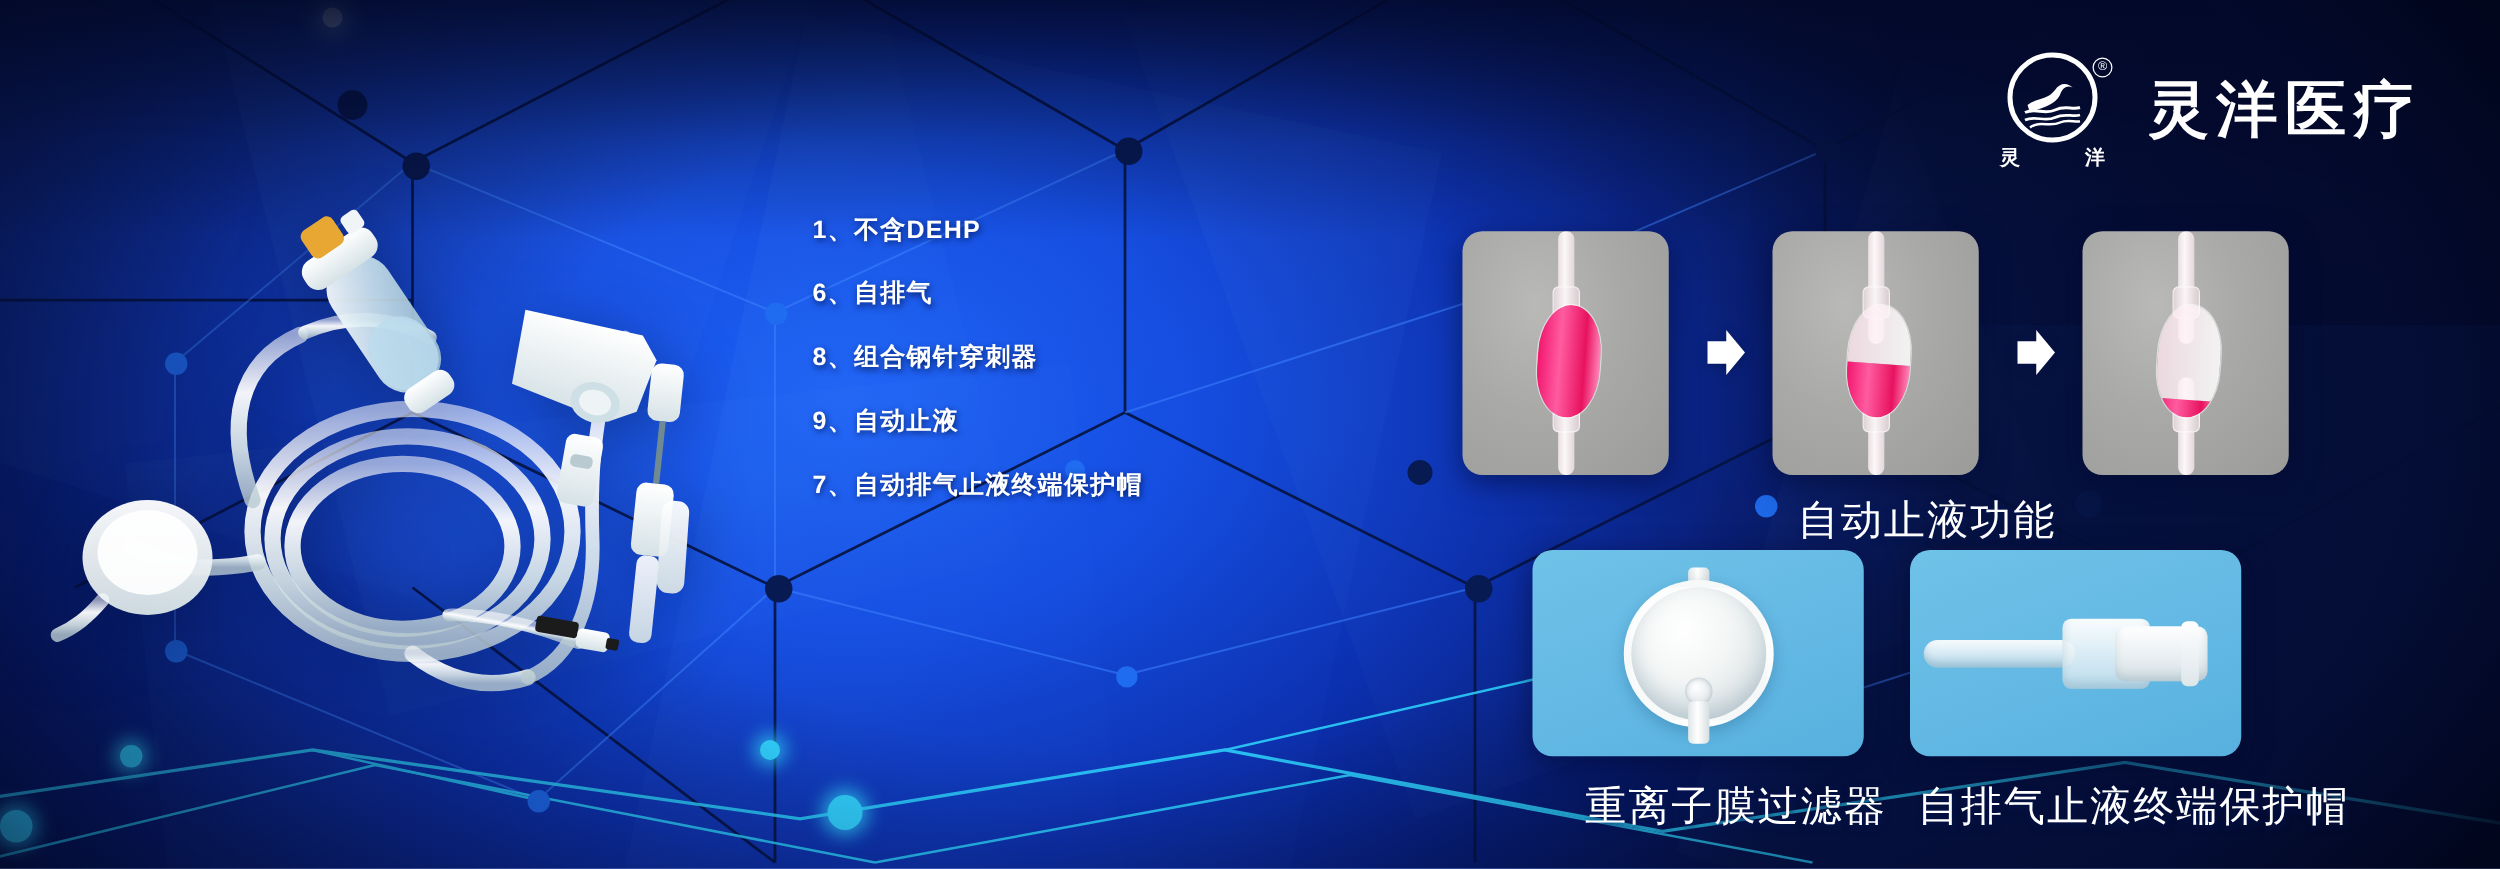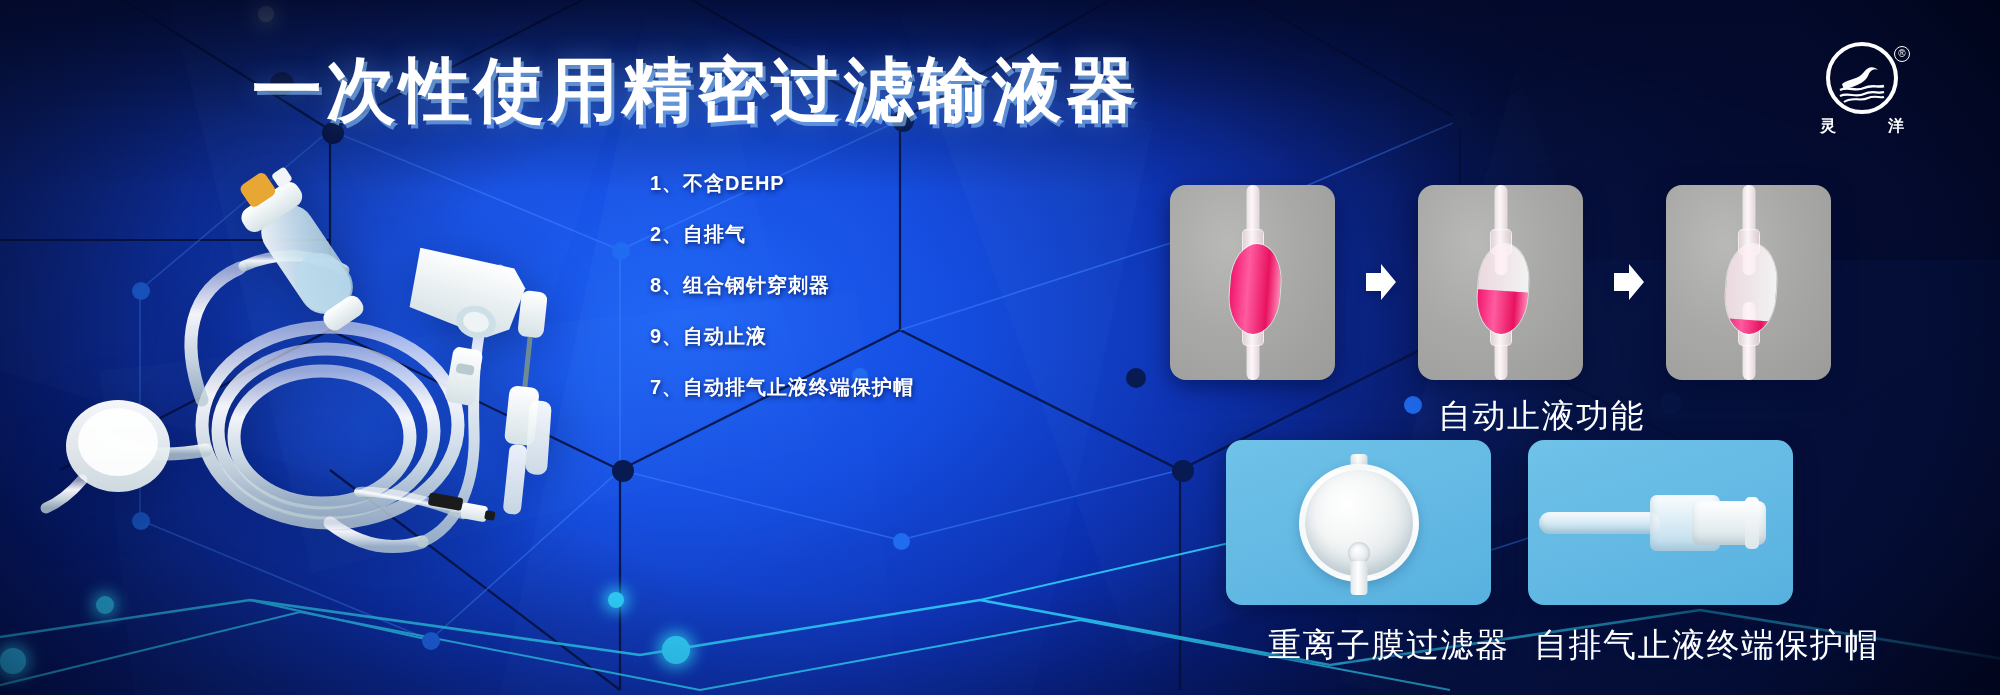--- a/index.html
+++ b/index.html
@@ -260,38 +260,38 @@
     <div class="node mid" style="left:852px; top:368px; width:16px; height:16px;"></div>
     <div class="node dark" style="left:1126px; top:368px; width:20px; height:20px;"></div>
     <div class="node mid" style="left:1404px; top:396px; width:18px; height:18px;"></div>
     <div class="node dark" style="left:1660px; top:392px; width:22px; height:22px;"></div>
 
     <div class="topdark"></div>
     <div class="rightdark"></div>
     <div class="vignette"></div>
   </div>
 
-  <div id="title">一次性使用精密过滤输液器</div>
 
   <div id="logo">
     <div class="logo-mark">
       <div class="ring"></div>
       <svg style="position:absolute; left:14px; top:10px;" width="56" height="56" viewBox="0 0 56 56">
         <path d="M8,34 C16,28 24,30 30,22 C34,16 40,16 44,20 C40,18 36,20 34,26 C30,34 20,36 10,40 Z" fill="#ffffff"></path>
         <path d="M6,40 C14,36 22,42 30,38 C38,34 44,38 50,36" stroke="#ffffff" stroke-width="2.4" fill="none"></path>
         <path d="M6,46 C14,42 22,48 30,44 C38,40 44,44 50,42" stroke="#ffffff" stroke-width="2.2" fill="none"></path>
         <path d="M10,52 C18,46 26,52 34,48 C40,45 46,48 50,47" stroke="#ffffff" stroke-width="2" fill="none"></path>
       </svg>
       <div class="reg">®</div>
       <div class="sub">
         <span>灵</span>
         <span>洋</span>
       </div>
     </div>
     <div class="logo-text">
+      <div class="logo-cn">灵洋医疗</div>
     </div>
   </div>
 
   <div id="product">
     <svg width="680" height="420" viewBox="0 0 680 420">
       <defs>
         <linearGradient id="tubeg" x1="0" y1="0" x2="0" y2="1">
           <stop offset="0%" stop-color="#ffffff" stop-opacity="0.55"></stop>
           <stop offset="35%" stop-color="#ffffff" stop-opacity="0.95"></stop>
           <stop offset="70%" stop-color="#dbe7ea" stop-opacity="0.9"></stop>
@@ -363,21 +363,21 @@
         <path d="M0,6 C30,0 70,2 106,10" stroke="url(#tubeg)" stroke-width="10" fill="none" stroke-linecap="round"></path>
         <rect x="70" y="-6" width="34" height="13" rx="3" fill="#1b1b1b"></rect>
         <rect x="104" y="-2" width="26" height="16" rx="4" fill="url(#whiteg)"></rect>
         <rect x="128" y="2" width="10" height="9" rx="2" fill="#1b1b1b"></rect>
       </g>
     </svg>
   </div>
 
   <div id="features">
     <div class="feature">1、不含DEHP</div>
-    <div class="feature">2、自排气</div>
+    <div class="feature">6、自排气</div>
     <div class="feature">8、组合钢针穿刺器</div>
     <div class="feature">9、自动止液</div>
     <div class="feature">7、自动排气止液终端保护帽</div>
   </div>
 
   <div class="panel gray" style="left:1170px; top:185px; width:165px; height:195px;">
     <div class="tube up"></div>
     <div class="tube dn"></div>
     <div class="collar" style="top:44px;"></div>
     <div class="collar" style="bottom:34px;"></div>

